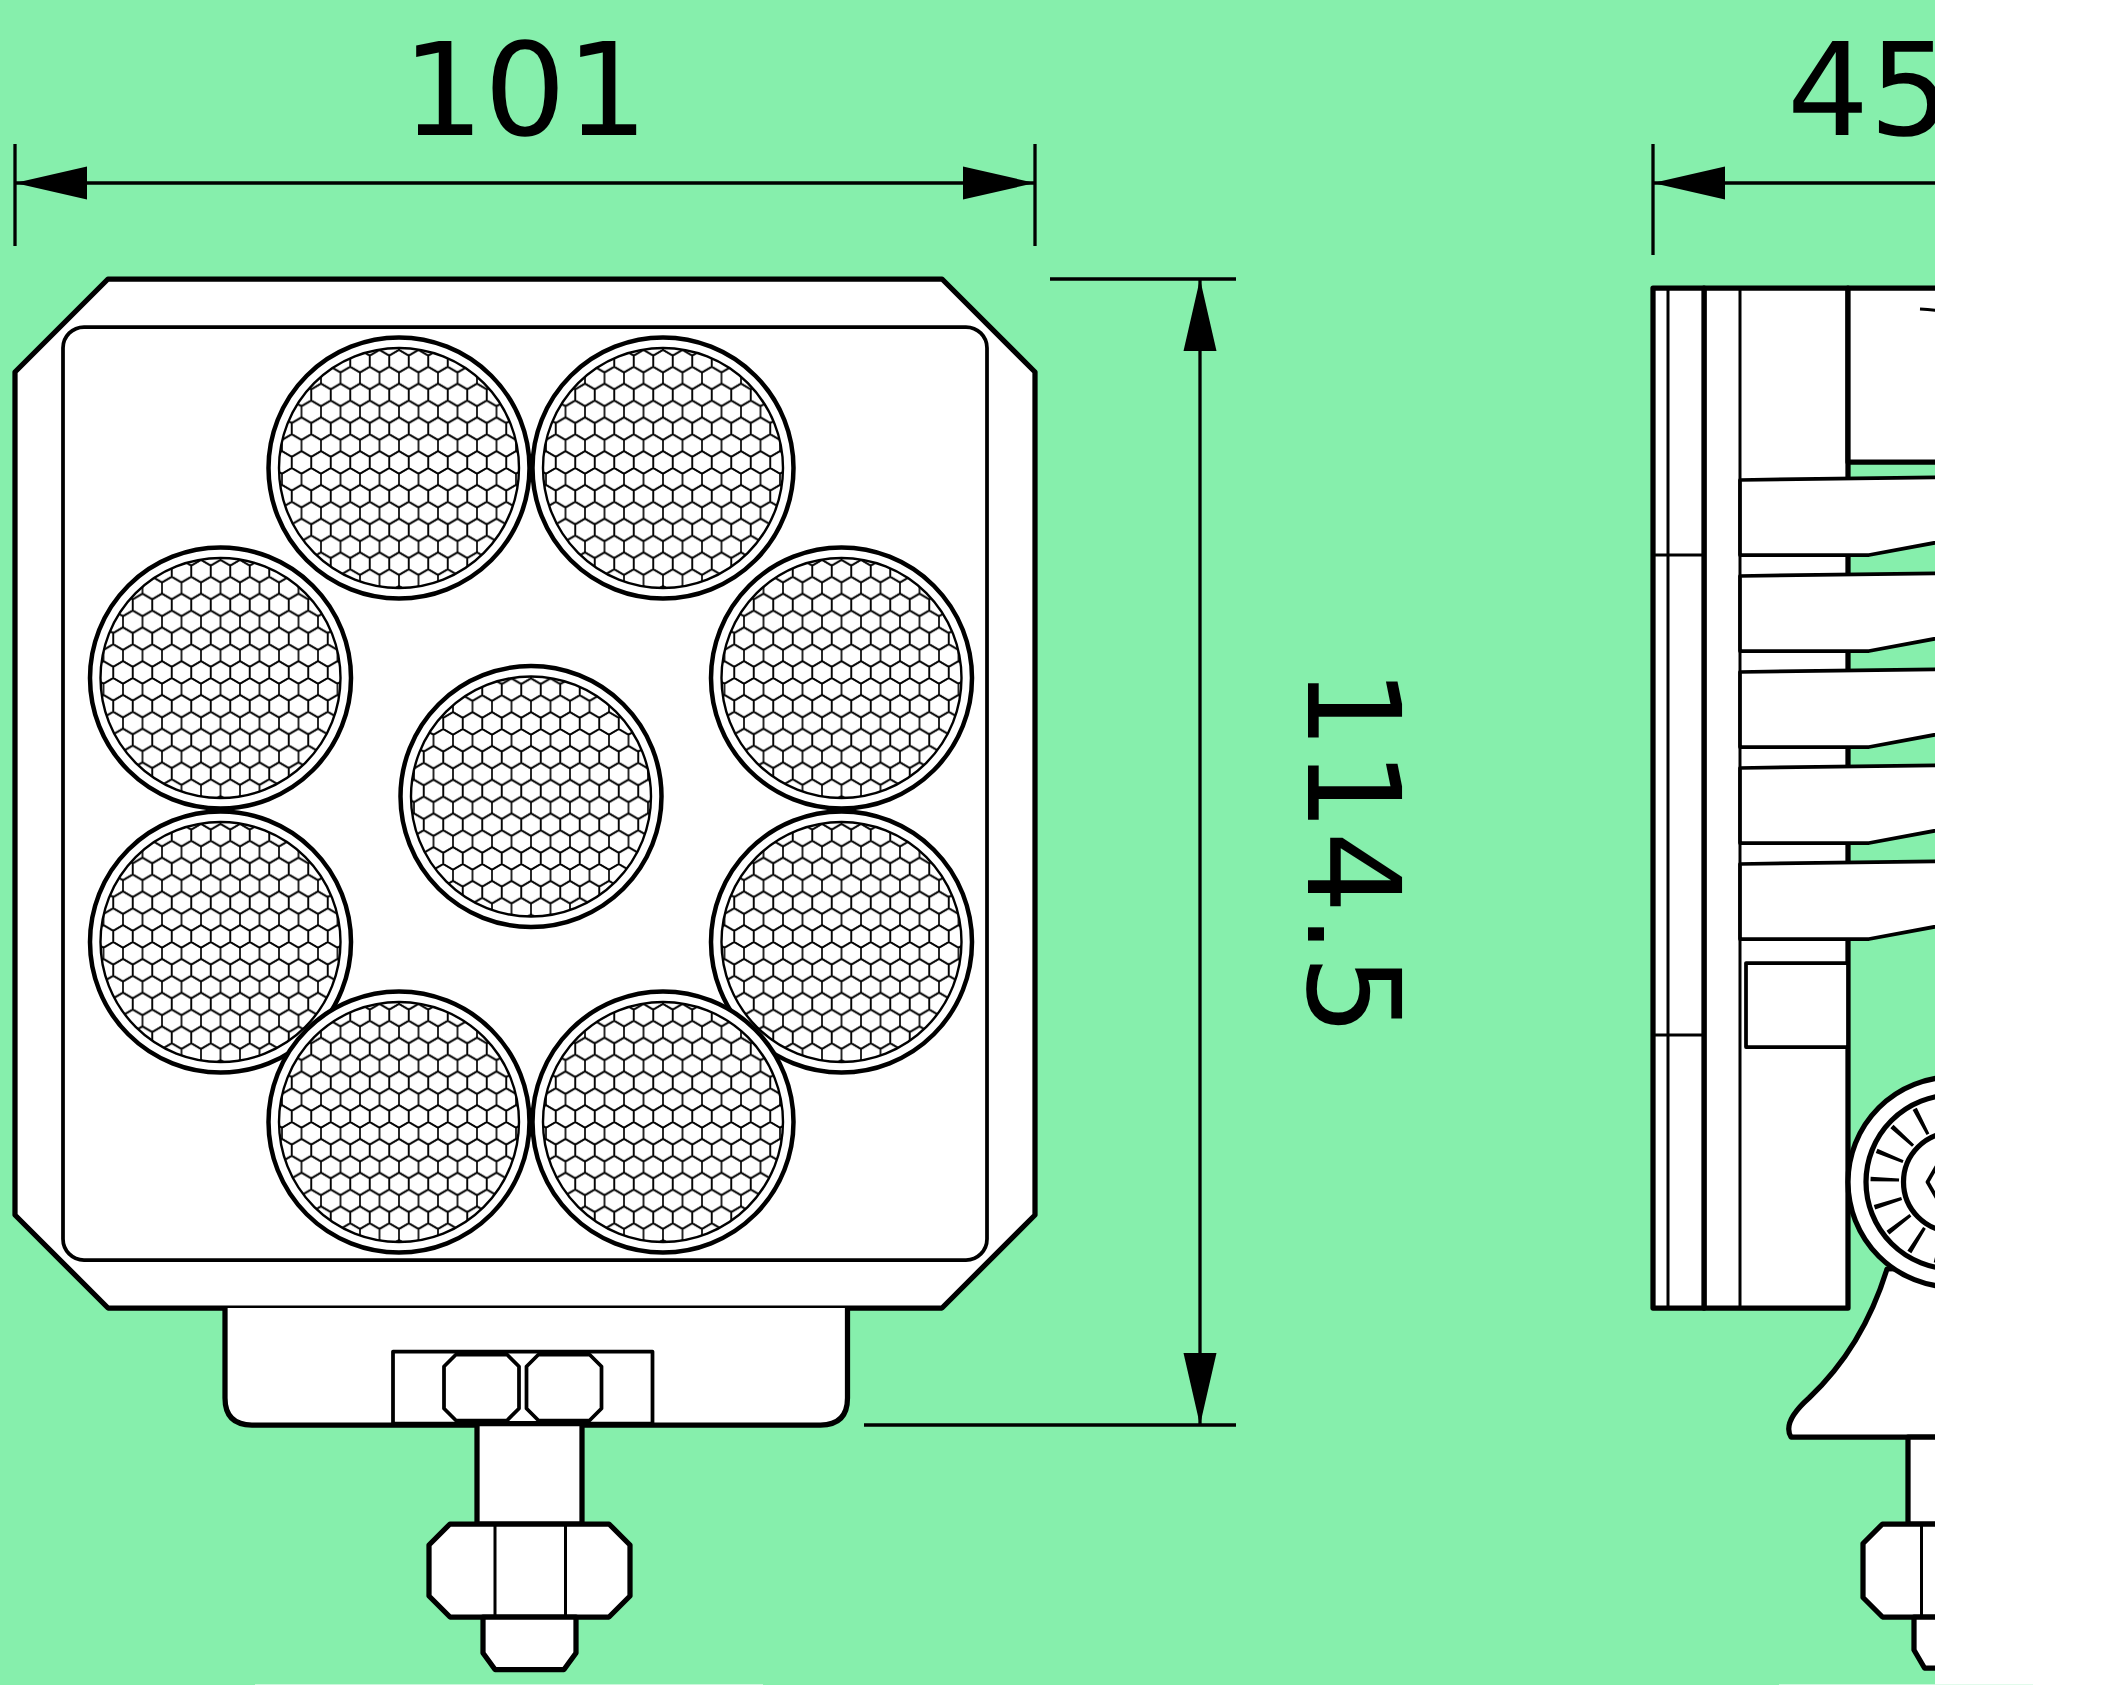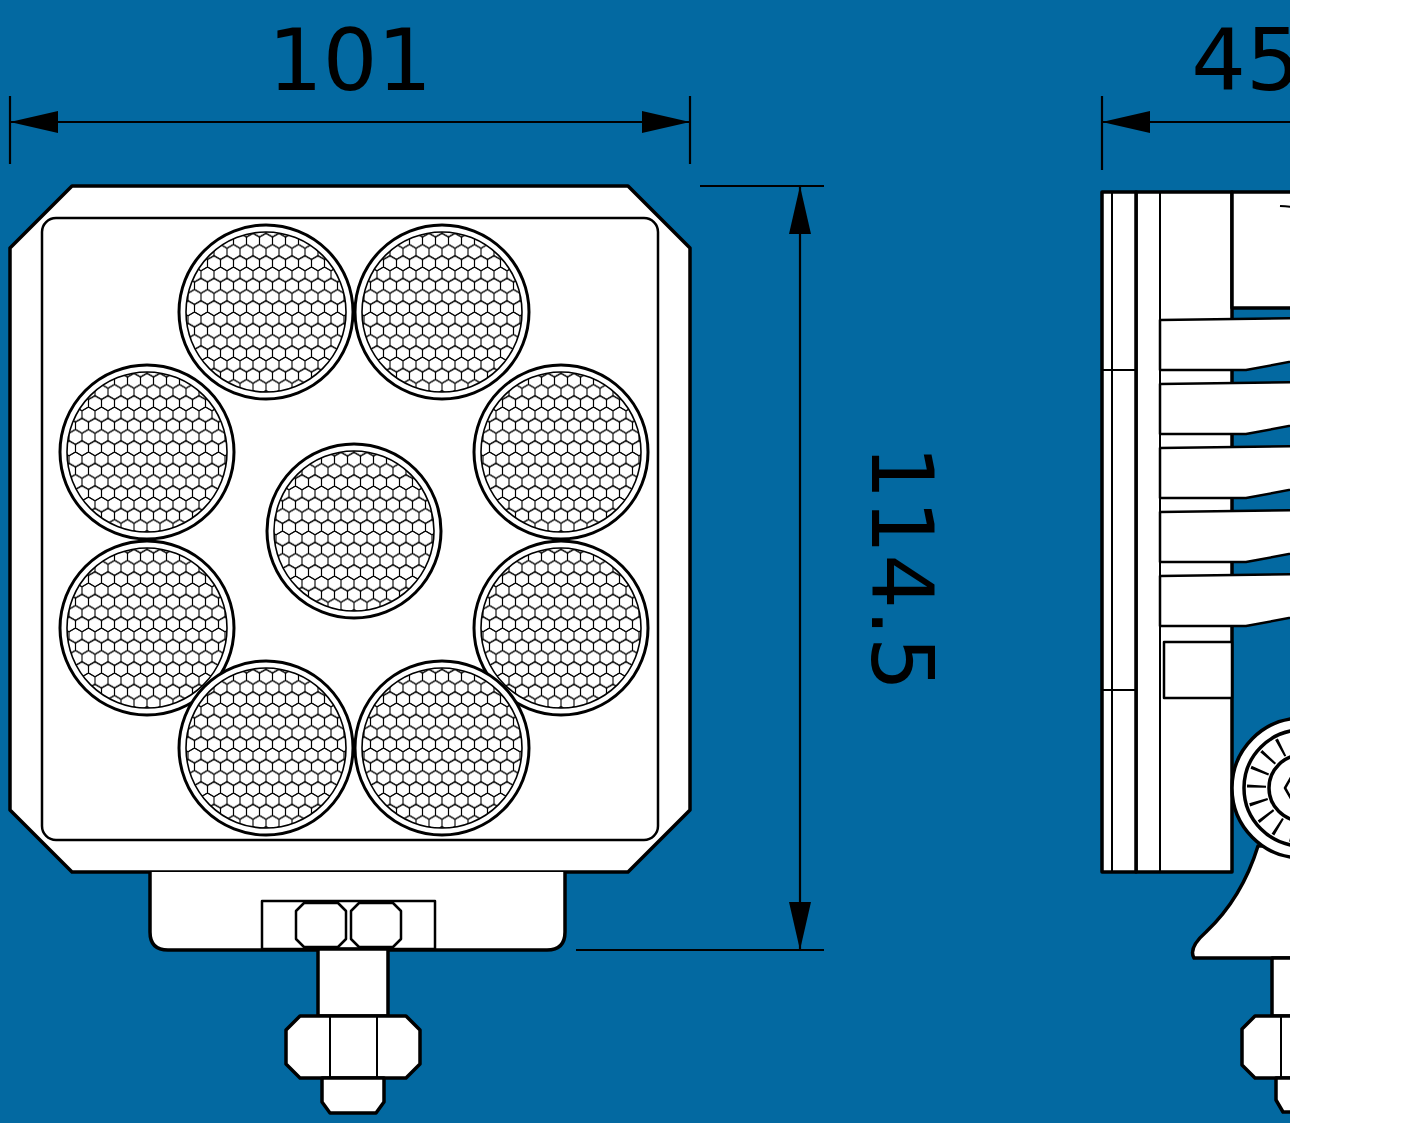--- a/index.html
+++ b/index.html
@@ -1,20 +1,20 @@
 <!DOCTYPE html>
 <html><head>
 <meta charset="utf-8">
 <style>
   html, body { margin: 0; padding: 0; background: #ffffff; }
   .stage {
     position: relative;
     width: 1290px;
     height: 1123px;
-    background: #0369a1;
+    background: #86efac;
     overflow: hidden;
   }
   svg { display: block; }
   .outline   { fill: #ffffff; stroke: #000000; stroke-width: 3.5; stroke-linejoin: round; }
   .outline2  { fill: #ffffff; stroke: #000000; stroke-width: 2.5; stroke-linejoin: round; }
   .thin      { fill: none;    stroke: #000000; stroke-width: 2;   }
   .dimline   { fill: none;    stroke: #000000; stroke-width: 2.2; }
   .arrow     { fill: #000000; stroke: none; }
   .dim-label {
     font-family: "DejaVu Sans", "Liberation Sans", sans-serif;

